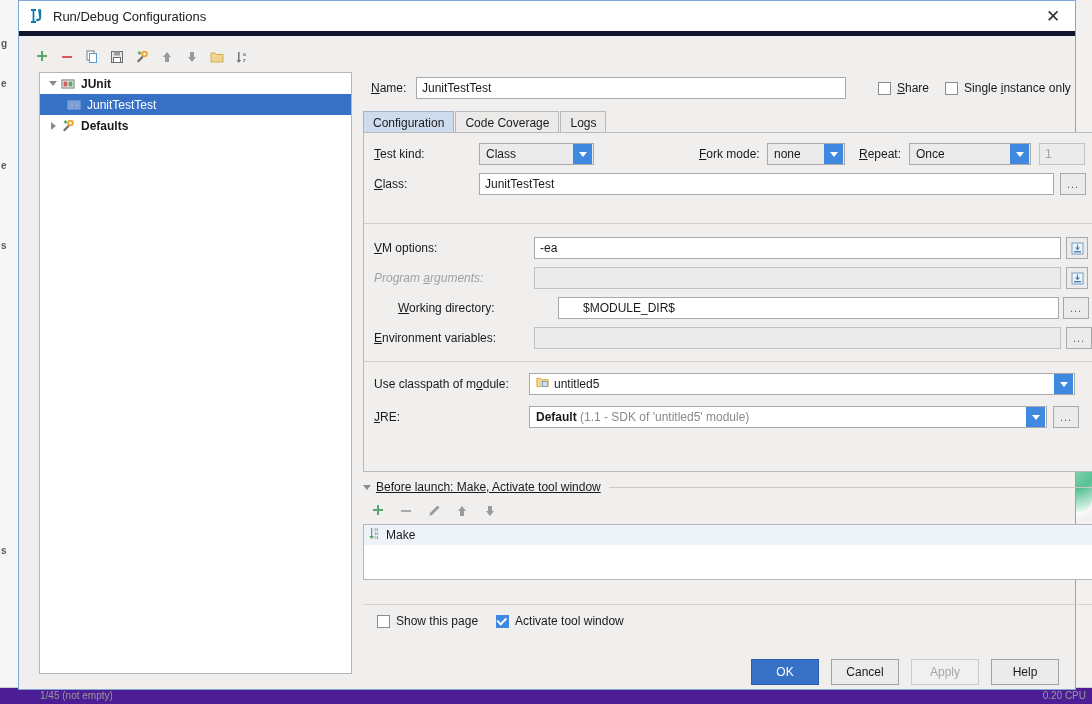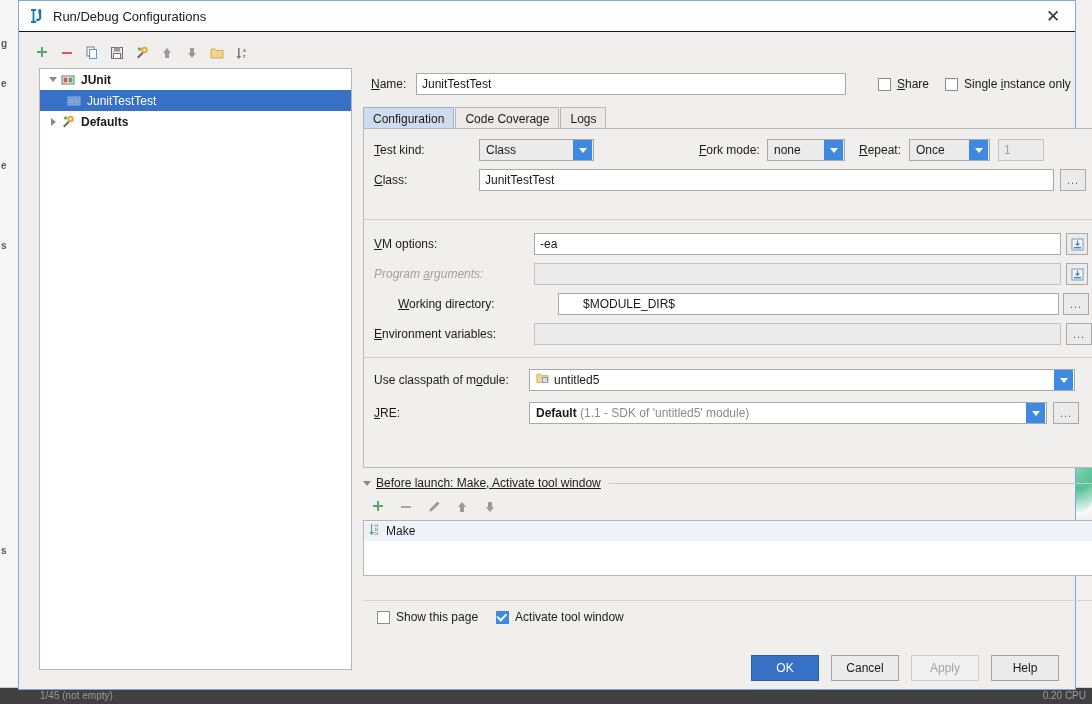--- a/index.html
+++ b/index.html
@@ -33,39 +33,39 @@
     position: absolute; right: 0px; top: 440px;
     width: 26px; height: 72px;
     border-radius: 14px;
     background: radial-gradient(circle at 30% 40%, #7fd6b0 0%, #4fbf90 45%, #bfe9d8 80%, #ffffff 100%);
     opacity: 0.95;
     filter: blur(0.3px);
     box-shadow: 0 0 6px 3px rgba(255,255,255,0.9);
   }
   .bg-statusbar {
     position: absolute; left: 0; bottom: 0; width: 1092px; height: 16px;
-    background: #404040; border-top: 1px solid #cfcfcf;
+    background: #4c1d95; border-top: 1px solid #cfcfcf;
     color: #9a9a9a; font-size: 10px;
   }
   .bg-status-left { position: absolute; left: 40px; top: 2px; }
   .bg-status-right { position: absolute; right: 6px; top: 2px; }
 
   
   #dialog {
     position: absolute; left: 18px; top: 0px;
     width: 1058px; height: 690px;
     background: #f0efee;
     border: 1px solid #7fa8d8;
     box-sizing: border-box;
   }
   .titlebar {
     position: relative;
     height: 30px;
     background: #ffffff;
-    border-bottom: 1px solid #0f172a;
+    border-bottom: 5px solid #0f172a;
     display: flex; align-items: center;
   }
   .title-ico {
     width: 16px; height: 16px; margin-left: 10px; margin-right: 8px;
     position: relative; flex: 0 0 auto;
   }
   .title-ico svg { display:block; }
   .title-text { font-size: 13px; color: #202020; }
   .title-close {
     position: absolute; right: 0px; top: 0px;
@@ -414,21 +414,21 @@
             <span class="combo" style="width:115px;">
               <span class="ctext">Class</span>
               <span class="carrow">
                   <i></i>
                 </span>
             </span>
           </div>
 
           <div class="row" style="left:495px; top:10px;">
             <span class="lbl" style="width:50px;"><span class="u">R</span>epeat:</span>
-            <span class="combo" style="width:81px;">
+            <span class="combo" style="width:122px;">
               <span class="ctext">Once</span>
               <span class="carrow">
                   <i></i>
                 </span>
             </span>
             <span style="width:8px;"></span>
             <input class="txt disabled" style="width: 46px;" disabled="" value="1">
           </div>
 
           <div class="row" style="left:10px; top:40px;">

